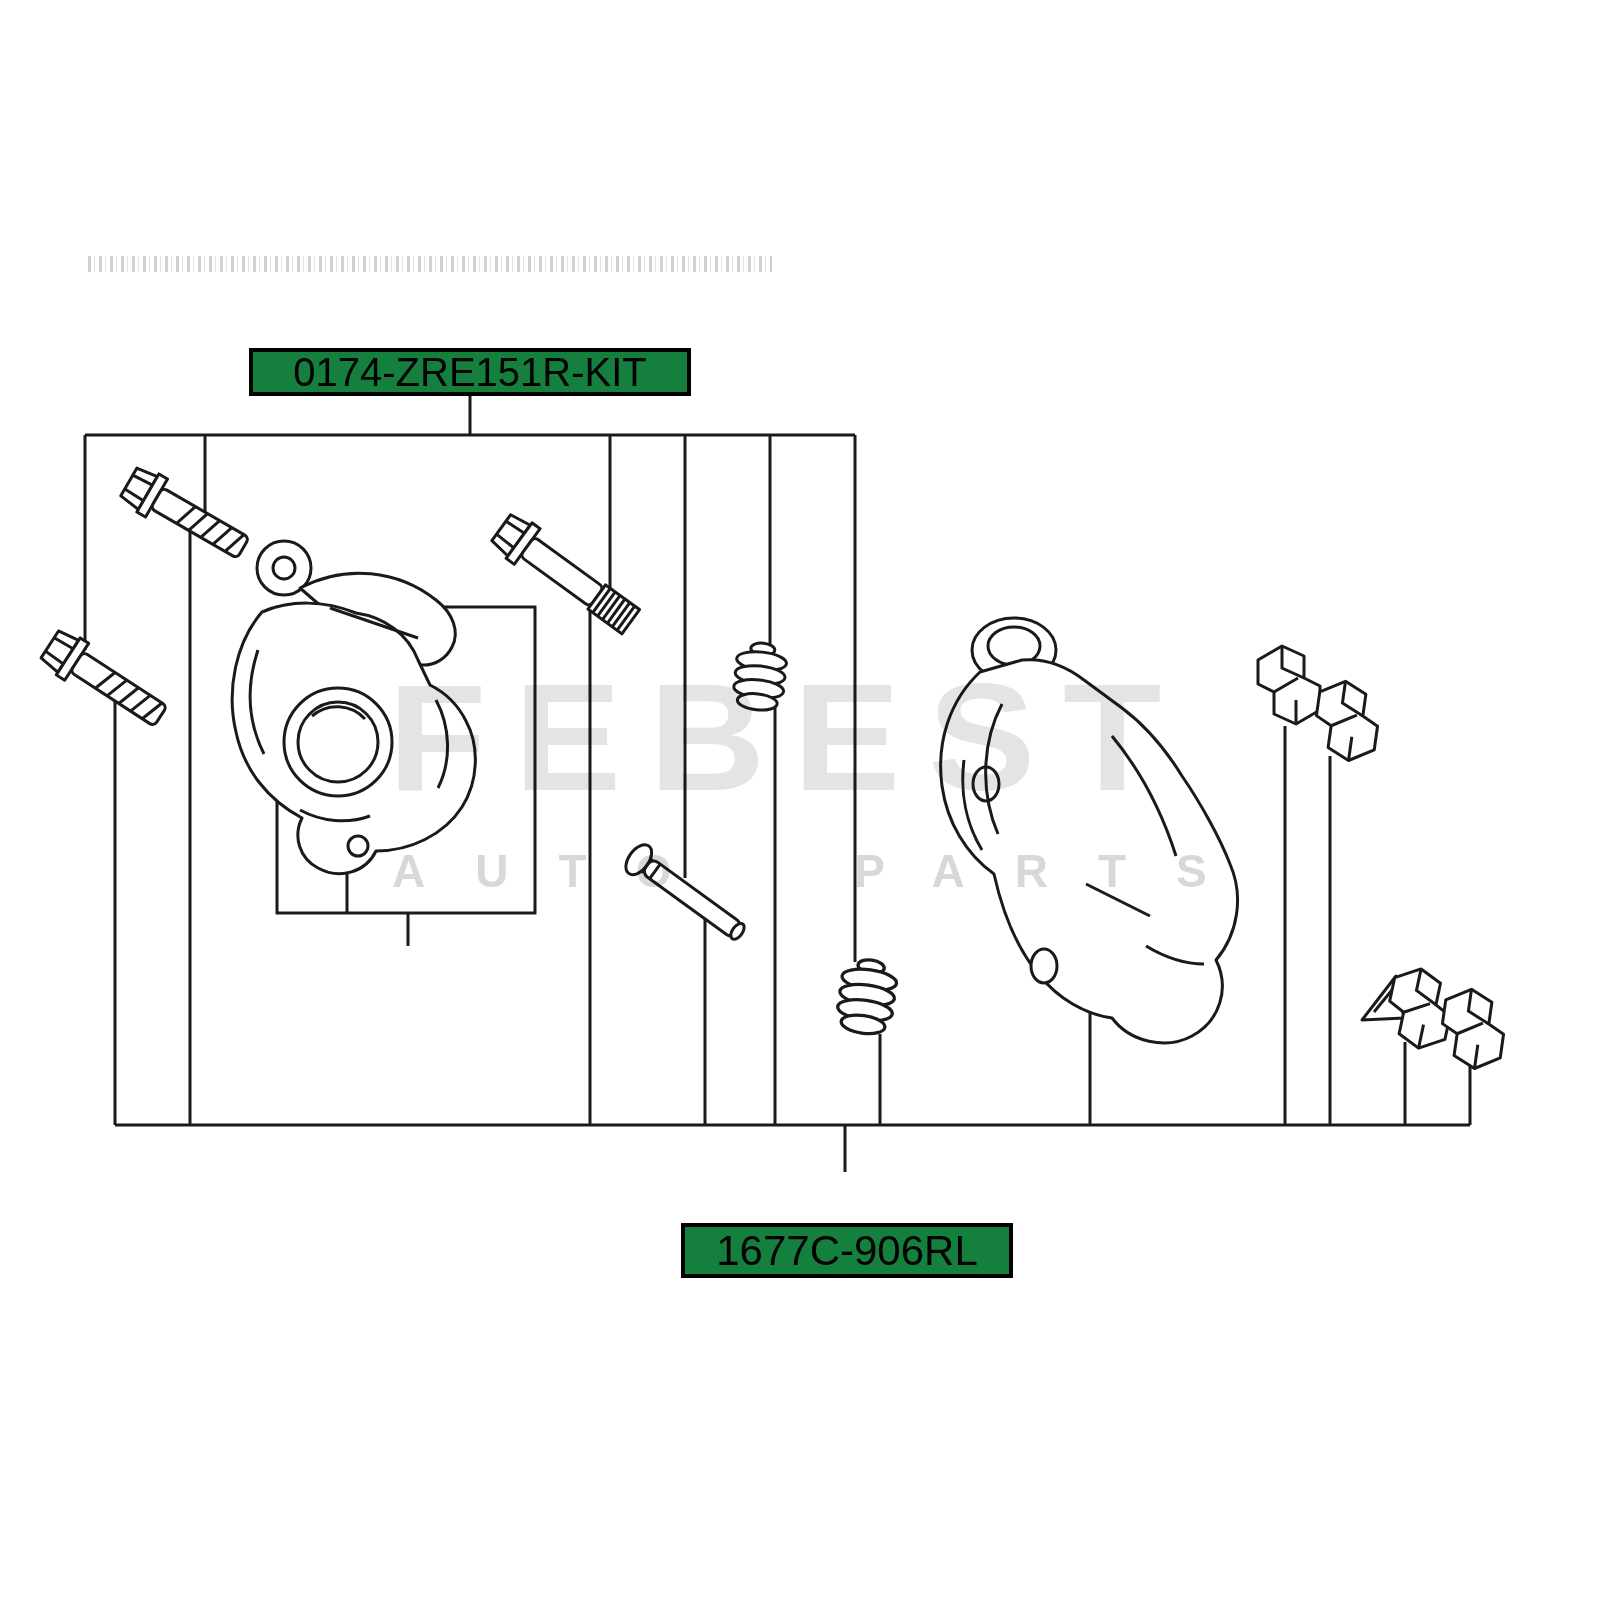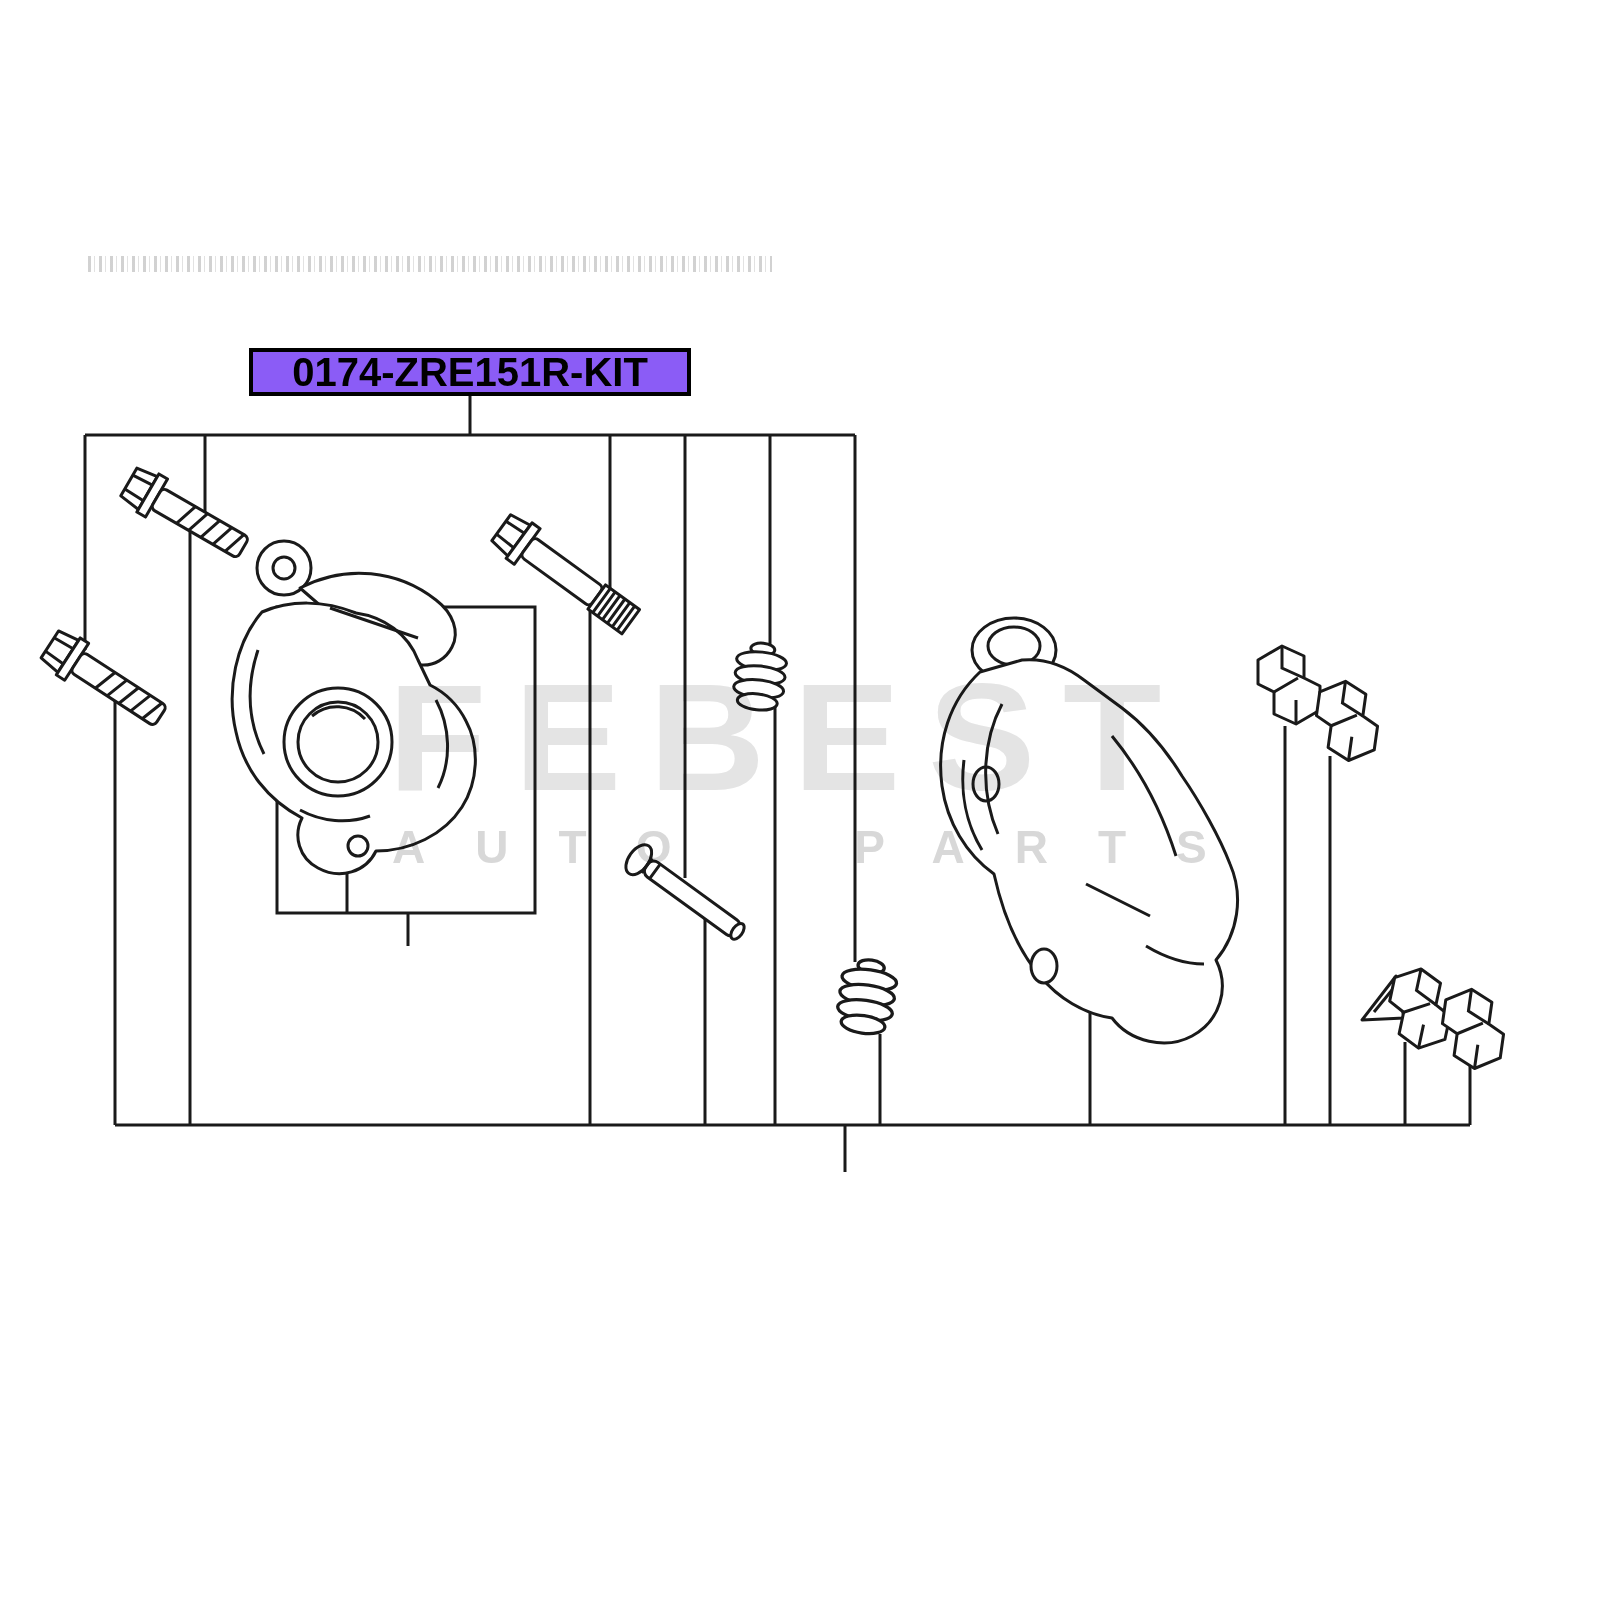--- a/index.html
+++ b/index.html
@@ -20,29 +20,29 @@
   .fillsq { fill:#1a1a1a; stroke:none; }
 
   
   .wm-brand {
     position:absolute; left:388px; top:650px; z-index:3;
     font-size:152px; font-weight:bold; letter-spacing:26px; color:#e4e4e4;
     transform:scaleX(1.06); transform-origin:left top;
     mix-blend-mode:multiply; white-space:nowrap;
   }
   .wm-tag {
-    position:absolute; left:392px; top:820px; z-index:3;
+    position:absolute; left:392px; top:844px; z-index:3;
     font-size:46px; font-weight:bold; letter-spacing:50px; word-spacing:70px; color:#d8d8d8;
     mix-blend-mode:multiply; white-space:nowrap;
   }
 
   .part-label {
-    position:absolute; z-index:4; background:#8b5cf6; border:4px solid #000; color:#000;
+    position:absolute; z-index:4; background:#15803d; border:4px solid #000; color:#000;
     display:flex; align-items:center; justify-content:center;
-    font-weight:bold; white-space:nowrap;
+    font-weight:normal; white-space:nowrap;
   }
   .kit-label  { left:249px; top:348px;  width:442px; height:48px; font-size:40px; }
   .seal-label { left:281px; top:946px;  width:264px; height:47px; font-size:40px; }
   .rr-label   { left:681px; top:1172px; width:328px; height:55px; font-size:42px; }
   .rl-label   { left:681px; top:1223px; width:332px; height:55px; font-size:42px; }
 </style>
 </head>
 <body>
 
 <div class="canvas">
@@ -145,14 +145,15 @@
       <path class="ln" d="M1374,1012 L1392,990"></path>
       <use href="#clip-shape" transform="translate(1398,962) rotate(12)"></use>
       <use href="#clip-shape" transform="translate(1448,984) rotate(8)"></use>
     </g>
   </svg>
 
   <div class="wm-brand">FEBEST</div>
   <div class="wm-tag">AUTO PARTS</div>
 
   <div class="part-label kit-label">0174-ZRE151R-KIT</div>
+  <div class="part-label rl-label">1677C-906RL</div>
 
 </div>
 
 </body></html>

